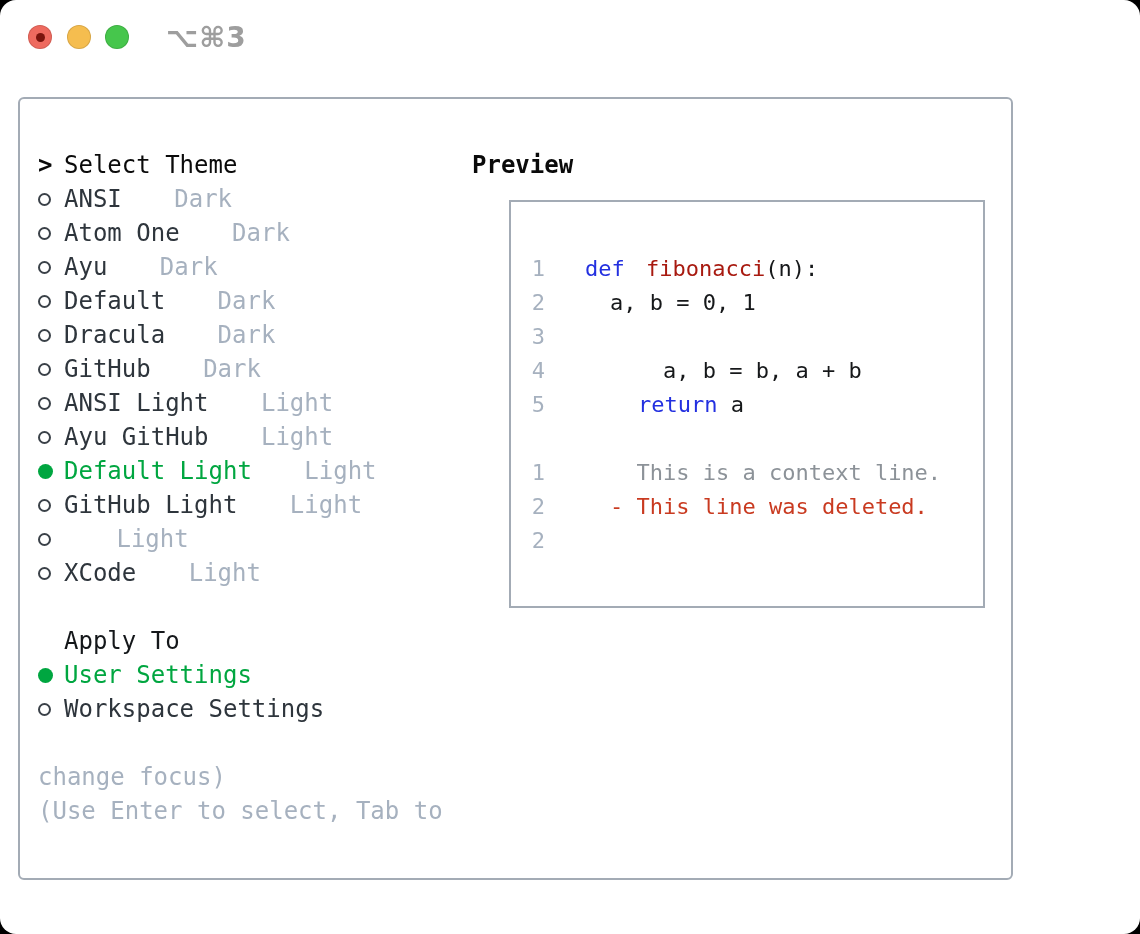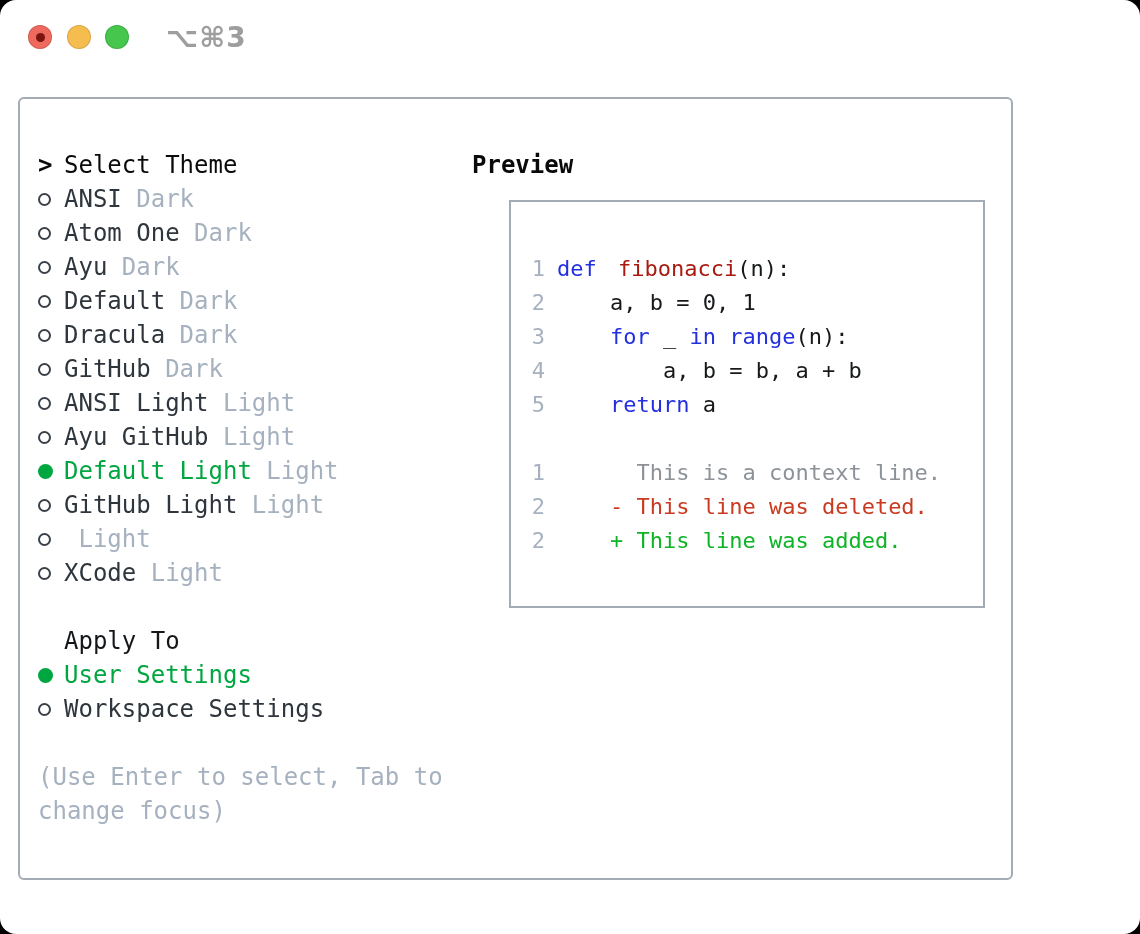--- a/index.html
+++ b/index.html
@@ -25,34 +25,34 @@
   
   .list{position:absolute;left:38px;top:148px;font-size:24px;color:var(--text,#2e353c);}
   .row{height:34px;display:flex;align-items:center;white-space:pre;}
   .marker{width:26px;flex:0 0 26px;display:flex;align-items:center;}
   .prompt{font-weight:bold;color:#0a0a0a;}
   .hdr{font-weight:normal;color:#0a0a0a;}
   .circle{width:13px;height:13px;border-radius:50%;border:2px solid #3a4148;box-sizing:border-box;}
   .circle.sel{width:15px;height:15px;border:none;background:var(--green,#00a640);}
   .item-label{color:var(--text,#2e353c);}
   .item-label.sel{color:var(--green,#00a640);text-align:center;}
-  .tag{color:var(--muted,#a6b1bf);}
+  .tag{color:var(--muted,#a6b1bf);margin-left:38px;}
   .apply-title{color:#14171a;}
   .help{color:var(--muted,#a6b1bf);}
 
   
   .preview-title{position:absolute;left:472px;top:148px;height:34px;display:flex;align-items:center;
                  font-size:24px;font-weight:bold;color:#0a0a0a;}
   .preview-box{position:absolute;left:509px;top:200px;width:476px;height:408px;box-sizing:border-box;
                border:2px solid var(--border,#a3abb5);background:#fff;}
   .code{position:absolute;left:523px;top:251px;font-size:22px;}
   .code .row{height:34px;}
   .ln{display:inline-block;width:22px;text-align:right;color:var(--muted,#a6b1bf);flex:0 0 22px;}
   .src{margin-left:12px;white-space:pre;color:#16181a;}
-  .c-kw{color:var(--kw,#2330e0);}
+  .c-kw{color:var(--kw,#2330e0);margin-left:28px;}
   .c-fn{color:var(--fn,#a81a10);margin-left:8px;}
   .c-pl{color:#16181a;}
   .c-ctx{color:#8c9298;}
   .c-del{color:var(--del,#c93a20);}
   .c-add{color:var(--add,#0fb426);}
 </style>
 </head>
 <body>
 
 <div class="stage">
@@ -81,33 +81,33 @@
         <div class="row"><span class="marker"><span class="circle"></span></span><span class="item-label">Ayu GitHub</span><span class="tag"> Light</span></div>
         <div class="row"><span class="marker"><span class="circle sel"></span></span><span class="item-label sel">Default Light</span><span class="tag"> Light</span></div>
         <div class="row"><span class="marker"><span class="circle"></span></span><span class="item-label">GitHub Light</span><span class="tag"> Light</span></div>
         <div class="row"><span class="marker"><span class="circle"></span></span><span class="tag"> Light</span></div>
         <div class="row"><span class="marker"><span class="circle"></span></span><span class="item-label">XCode</span><span class="tag"> Light</span></div>
         <div class="row"></div>
         <div class="row"><span class="marker"></span><span class="apply-title">Apply To</span></div>
         <div class="row"><span class="marker"><span class="circle sel"></span></span><span class="item-label sel">User Settings</span></div>
         <div class="row"><span class="marker"><span class="circle"></span></span><span class="item-label">Workspace Settings</span></div>
         <div class="row"></div>
+        <div class="row"><span class="help">change focus)</span></div>
         <div class="row"><span class="help">(Use Enter to select, Tab to</span></div>
-        <div class="row"><span class="help">change focus)</span></div>
       </div>
 
     <div class="preview-title">Preview</div>
 
     <div class="preview-box"></div>
 
     <div class="code" id="code-rows">
         <div class="row"><span class="ln">1</span><span class="src"><span class="c-kw">def</span><span class="c-pl"> </span><span class="c-fn">fibonacci</span><span class="c-pl">(n):</span></span></div>
         <div class="row"><span class="ln">2</span><span class="src"><span class="c-pl">    a, b = 0, 1</span></span></div>
-        <div class="row"><span class="ln">3</span><span class="src"><span class="c-pl">    </span><span class="c-kw">for</span><span class="c-pl"> _ </span><span class="c-kw">in</span><span class="c-pl"> </span><span class="c-kw">range</span><span class="c-pl">(n):</span></span></div>
+        <div class="row"><span class="ln">3</span></div>
         <div class="row"><span class="ln">4</span><span class="src"><span class="c-pl">        a, b = b, a + b</span></span></div>
         <div class="row"><span class="ln">5</span><span class="src"><span class="c-pl">    </span><span class="c-kw">return</span><span class="c-pl"> a</span></span></div>
         <div class="row"></div>
         <div class="row"><span class="ln">1</span><span class="src c-ctx">      This is a context line.</span></div>
         <div class="row"><span class="ln">2</span><span class="src c-del">    - This line was deleted.</span></div>
-        <div class="row"><span class="ln">2</span><span class="src c-add">    + This line was added.</span></div>
+        <div class="row"><span class="ln">2</span></div>
       </div>
   </div>
 </div>
 
 </body></html>

